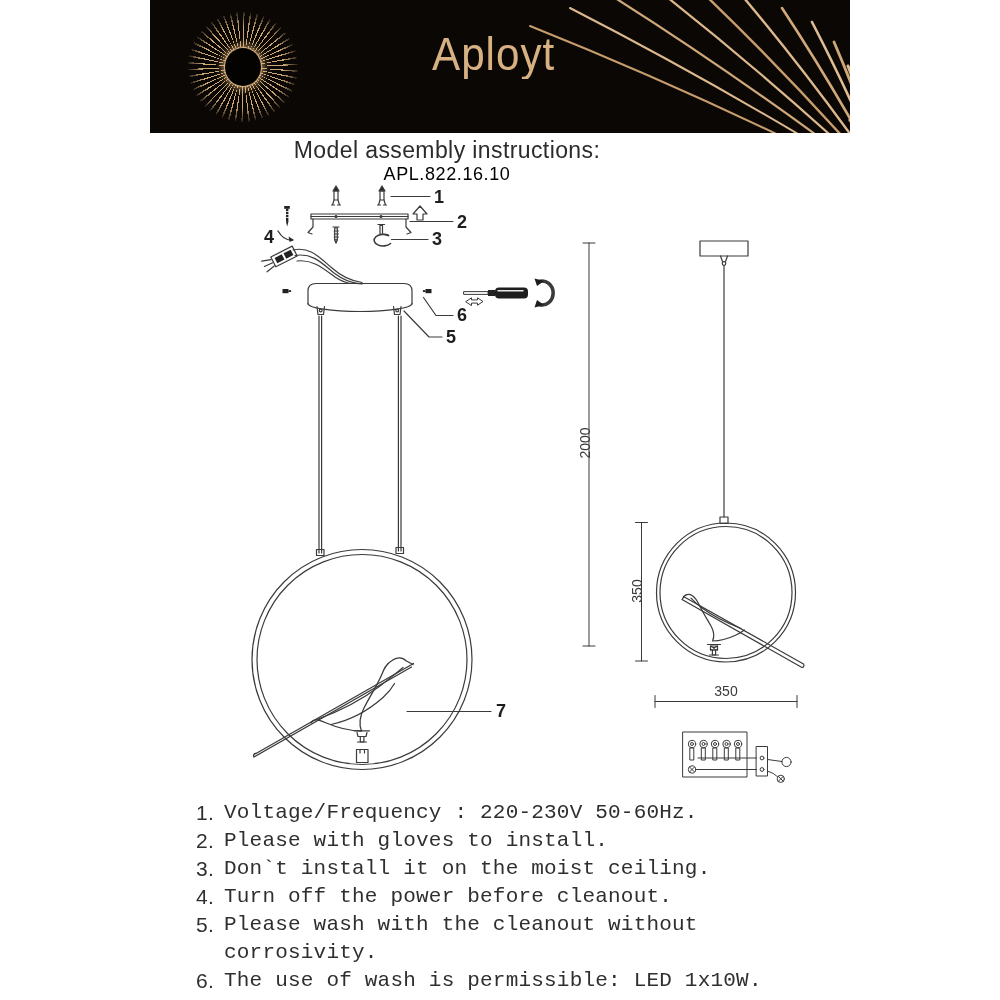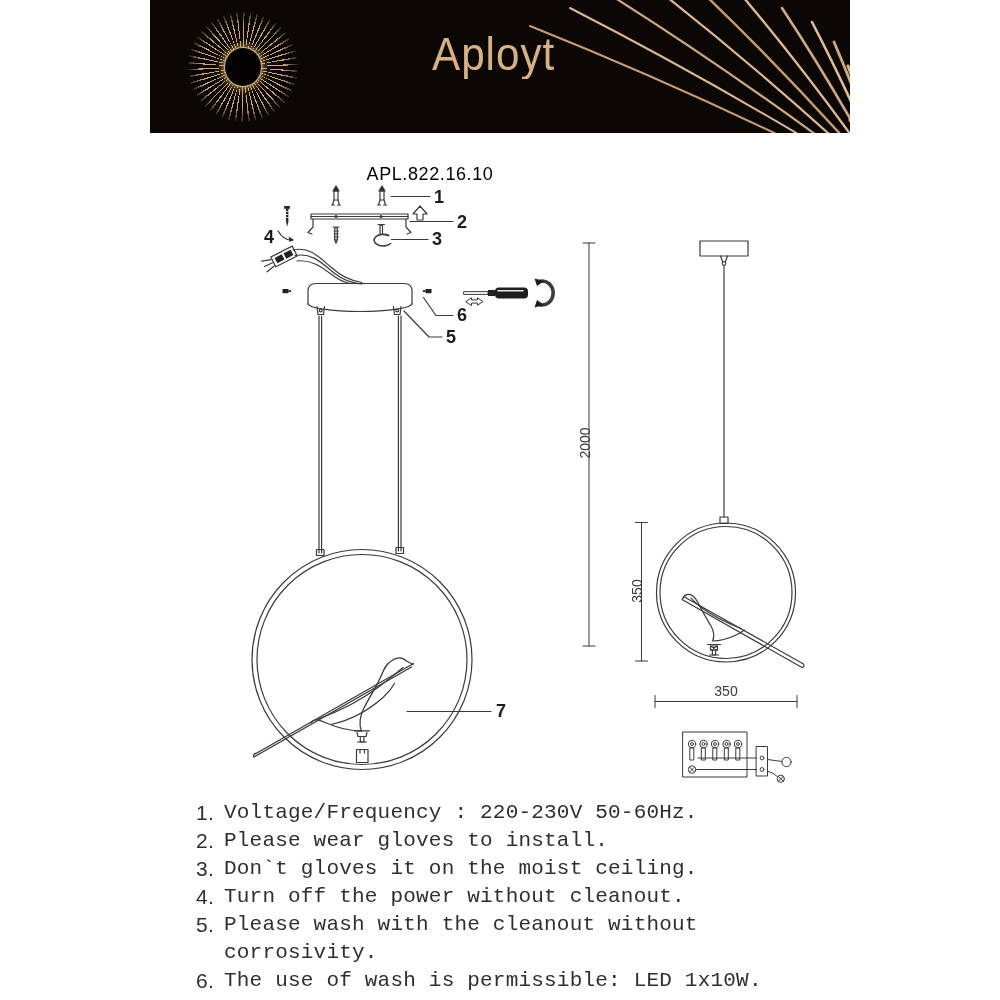--- a/index.html
+++ b/index.html
@@ -1,17 +1,17 @@
 <!DOCTYPE html>
 <html><head>
 <meta charset="utf-8">
 <style>
   html,body{margin:0;padding:0;background:#ffffff;}
   .page{position:relative;width:860px;height:1000px;background:#fff;overflow:hidden;
-        font-family:"Liberation Sans",sans-serif;color:#2f2f2f;}
+        font-family:"Liberation Sans",sans-serif;color:#2f2f2f;padding-left:34px;}
   
   .banner{position:absolute;left:150px;top:0;width:700px;height:133px;background:#0a0705;overflow:hidden;}
   .rays{position:absolute;left:0;top:0;width:700px;height:133px;}
   .logo-burst{position:absolute;left:38px;top:12px;width:110px;height:110px;border-radius:50%;
      background:repeating-conic-gradient(from 0deg,rgba(217,177,122,.95) 0deg 1.7deg,rgba(10,7,5,0) 1.7deg 7.2deg);
      -webkit-mask:radial-gradient(circle,#000 0 52%,transparent 74%);
      mask:radial-gradient(circle,#000 0 52%,transparent 74%);}
   .burst-disc{position:absolute;left:50%;top:50%;width:36px;height:38px;margin:-19px 0 0 -18px;border-radius:50%;
      background:#050302;box-shadow:0 0 8px 2px rgba(222,182,126,.85),0 0 1px 1px rgba(230,195,140,.9);}
   .brand{position:absolute;left:282px;top:28px;width:240px;font-size:44px;font-weight:400;
@@ -53,20 +53,21 @@
         <path d="M704,92 Q722,132 740,190" stroke="#c89d6c" stroke-width="3"></path>
         <path d="M700,120 Q720,146 740,190" stroke="#d8b183" stroke-width="3.2"></path>
       </g>
     </svg>
     <div class="logo-burst">
       <div class="burst-disc"></div>
     </div>
     <div class="brand">Aployt</div>
   </header>
 
+  <div class="title">Model assembly instructions:</div>
   <div class="model">APL.822.16.10</div>
 
   <svg class="art" viewBox="0 0 1000 1000">
     <g stroke="#3b3b3b" fill="none" stroke-width="1.2" stroke-linecap="round" stroke-linejoin="round">
 
       <g>
 
         <g>
           <path d="M336,186 L333,191 H339 Z" fill="#2a2a2a"></path>
           <rect x="334" y="191" width="4" height="9"></rect>
@@ -250,29 +251,29 @@
   <div class="dim dim-v" style="left:607px;top:582px;">350</div>
   <div class="dim" style="left:696px;top:682px;">350</div>
 
   <div class="instructions">
     <div class="irow">
       <span class="inum">1.</span>
       <span class="itext">Voltage/Frequency : 220-230V 50-60Hz.</span>
     </div>
     <div class="irow">
       <span class="inum">2.</span>
-      <span class="itext">Please wear gloves to install.</span>
+      <span class="itext">Please with gloves to install.</span>
     </div>
     <div class="irow">
       <span class="inum">3.</span>
-      <span class="itext">Don`t gloves it on the moist ceiling.</span>
+      <span class="itext">Don`t install it on the moist ceiling.</span>
     </div>
     <div class="irow">
       <span class="inum">4.</span>
-      <span class="itext">Turn off the power without cleanout.</span>
+      <span class="itext">Turn off the power before cleanout.</span>
     </div>
     <div class="irow">
       <span class="inum">5.</span>
       <span class="itext">Please wash with the cleanout without corrosivity.</span>
     </div>
     <div class="irow">
       <span class="inum">6.</span>
       <span class="itext">The use of wash is permissible: LED 1x10W.</span>
     </div>
   </div>

